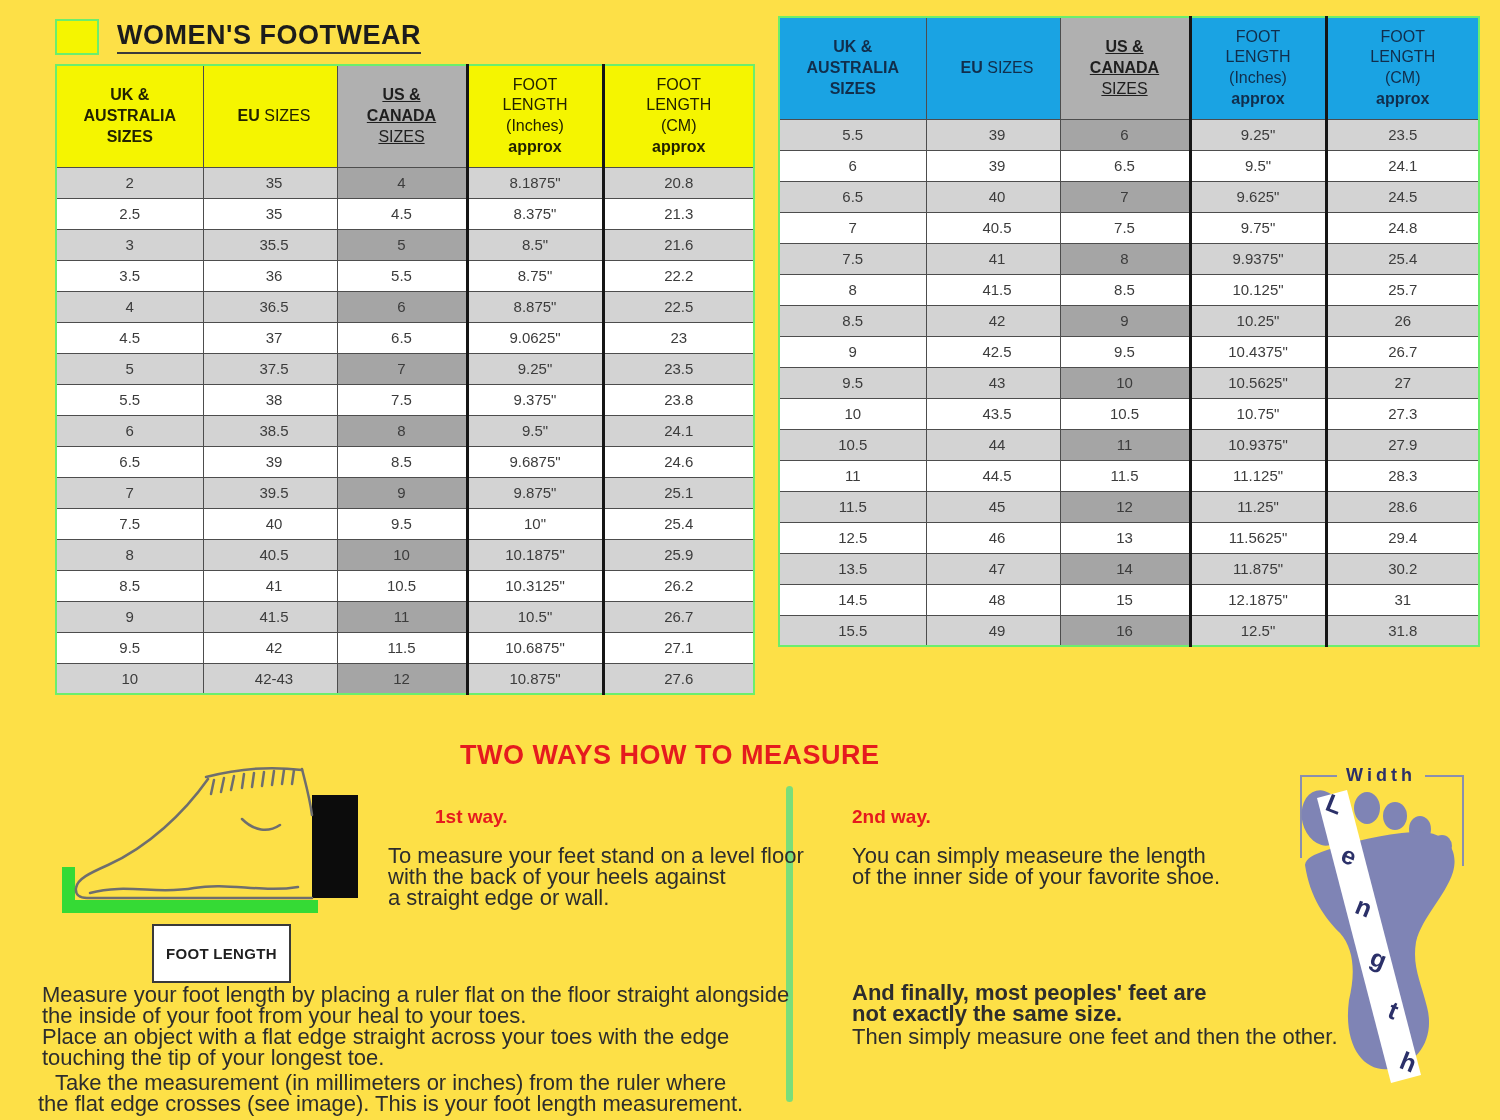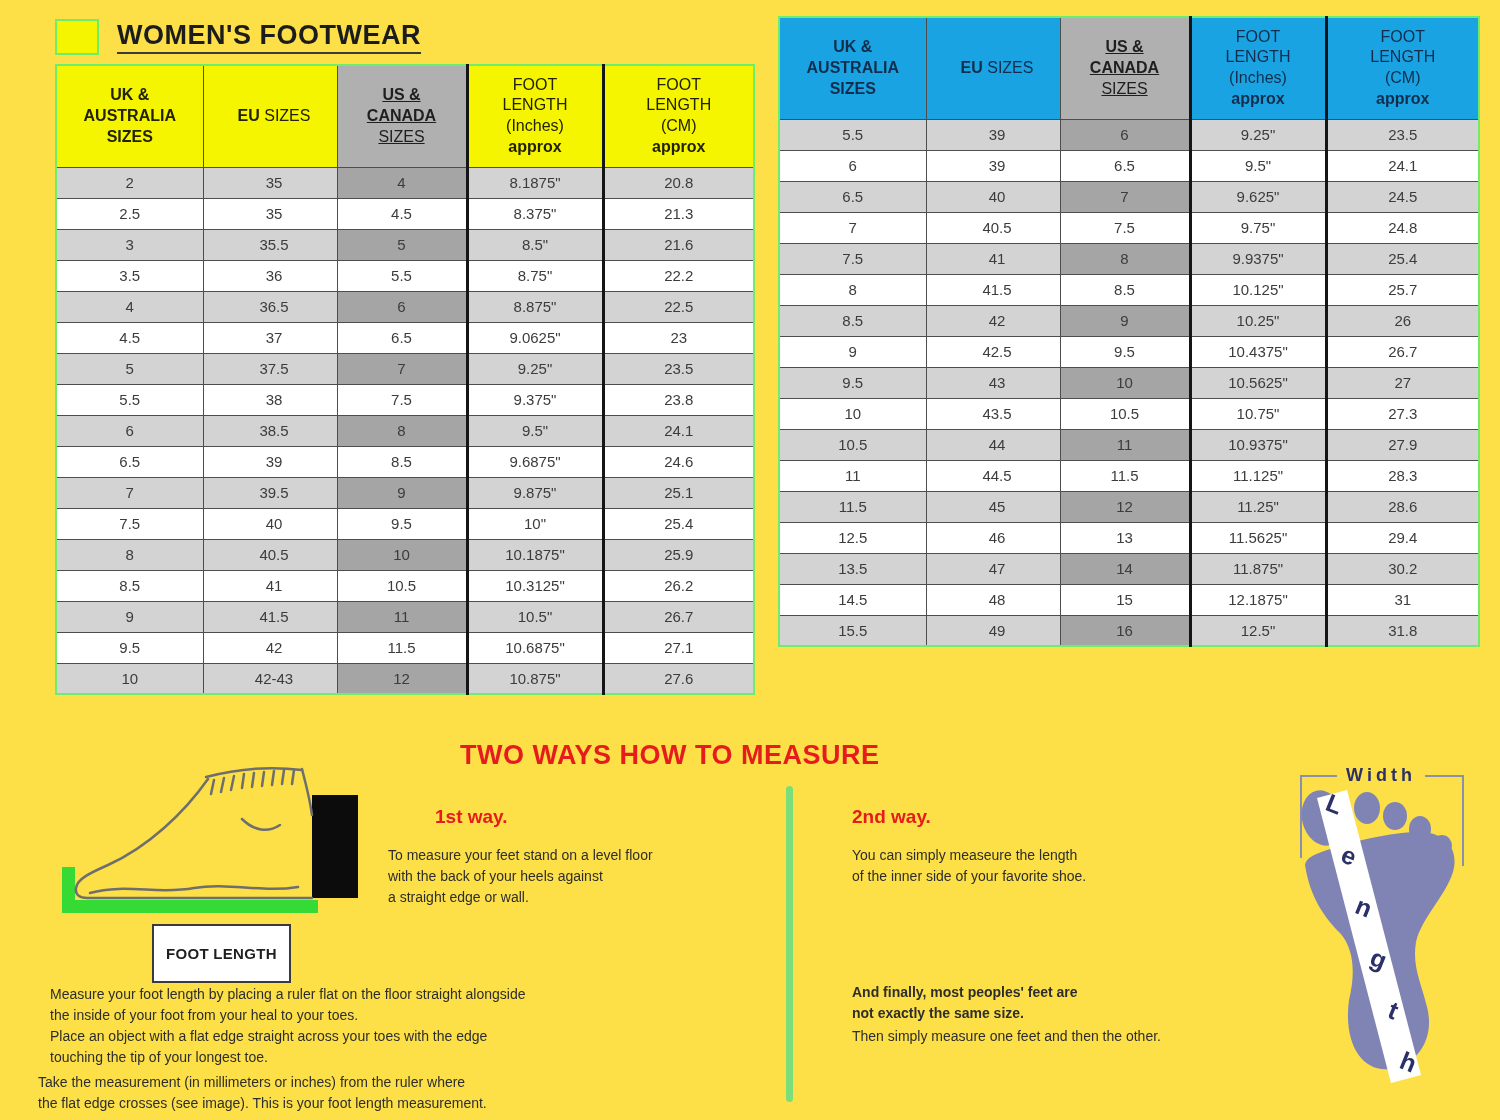--- a/index.html
+++ b/index.html
@@ -53,25 +53,25 @@
     position:absolute; left:460px; top:740px; width:700px; text-align:left;
     font-size:27px; font-weight:700; color:var(--title-red); letter-spacing:0.5px;
   }
   .v-divider {
     position:absolute; left:786px; top:786px; width:7px; height:316px;
     background:var(--divider-green); border-radius:4px;
   }
   .way-head { position:absolute; font-size:19px; font-weight:700; color:var(--title-red); }
   .way1-head { left:388px; top:806px;margin-left:47px; }
   .way2-head { left:852px; top:806px; }
-  .body-text { position:absolute; font-size:14px; line-height:21px; color:#2d2d2d; white-space:pre-line; }
+  .body-text { position:absolute; font-size:22px; line-height:21px; color:#2d2d2d; white-space:pre-line; }
   .way1-text { left:388px; top:845px; }
   .way2-text { left:852px; top:845px; }
-  .left-para1 { left:50px; top:984px; }
-  .left-para2 { left:38px; top:1072px; }
+  .left-para1 { left:42px; top:984px; }
+  .left-para2 { left:38px; top:1072px;text-align:center; }
   .right-bold { left:852px; top:982px; font-weight:700; }
   .right-text { left:852px; top:1026px; }
 
   .sock-illustration { position:absolute; left:56px; top:755px; width:312px; height:166px; }
   .foot-length-label {
     position:absolute; left:152px; top:924px; border:2px solid #3a3a3a;
     padding:19px 12px; font-size:15px; font-weight:700; color:#1f1f1f; letter-spacing:0.3px;
     background:#ffffff;
   }
   .footprint-illustration { position:absolute; left:1293px; top:750px; width:180px; height:340px; }

